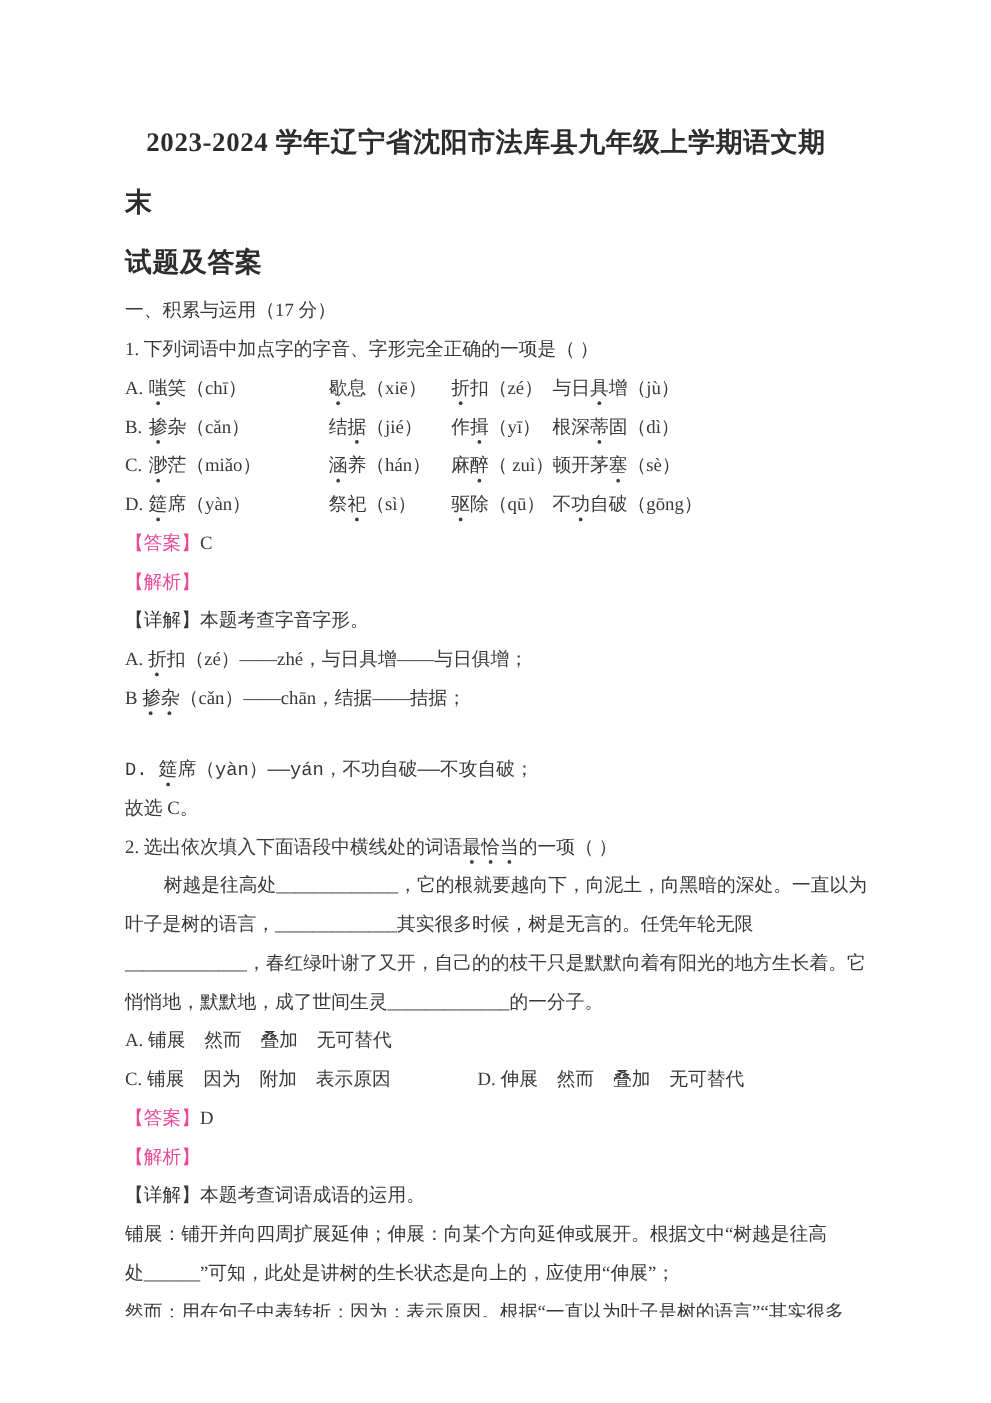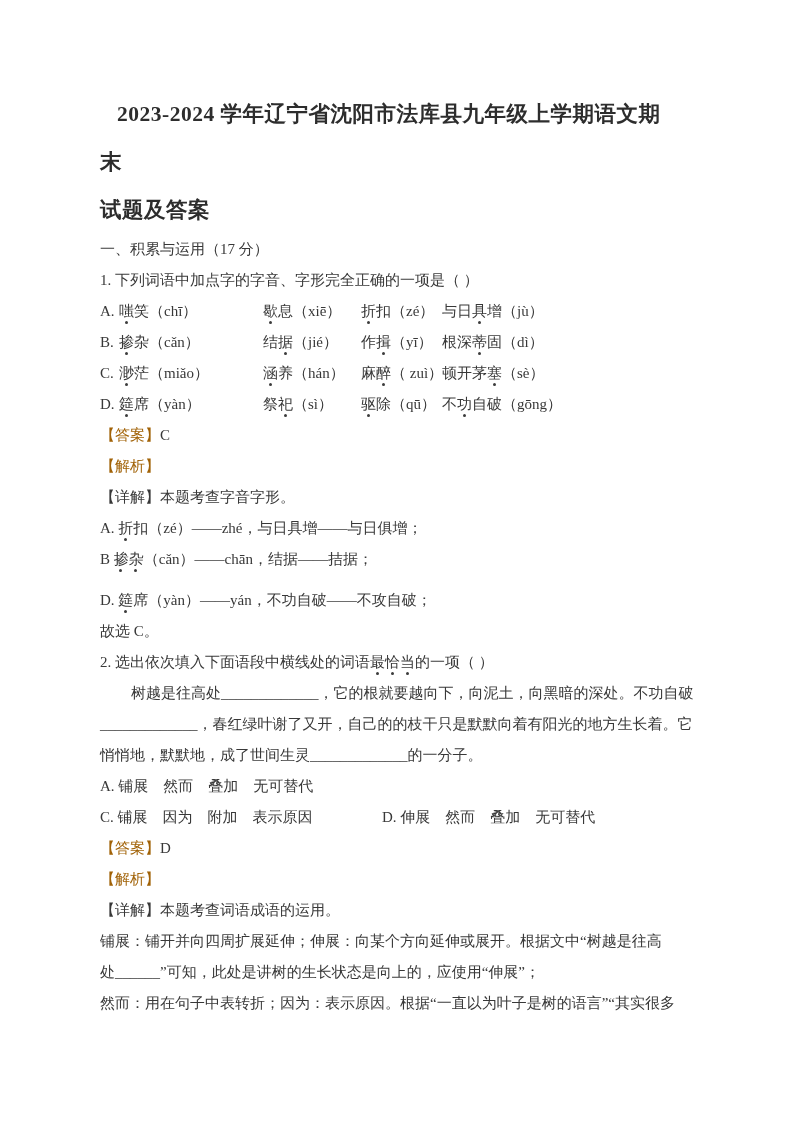--- a/index.html
+++ b/index.html
@@ -16,22 +16,22 @@
   h1.title {
     margin:0; font-size:21.5px; line-height:48px;
     font-weight:bold; color:#2d2d2d; letter-spacing:0.5px;
   }
   h1.title .tl1 { padding-left:17px; }
   .ln {
     margin:0; font-size:15px; line-height:31px;
     white-space:nowrap; color:#383838;
   }
   .indent { text-indent:31px; }
-  .tag-blue { color:#a16207; }
-  .gap-top { margin-top:10px; }
+  .tag-blue { color:#ec4899; }
+  .gap-top { margin-top:26px;font-family:Liberation Mono, monospace; }
   
   .optrow { display:flex; }
   .optrow .optlabel { width:19px; flex:none; }
   .optrow .oc1 { width:104px; flex:none; }
   .optrow .oc2 { width:98px;  flex:none;margin-left:40px; }
   .optrow .oc3 { width:81px;  flex:none; }
   .optrow .oc4 { flex:1; }
   
   .q2row { display:flex; }
   .q2row .q2l { width:282px; flex:none; }
@@ -88,21 +88,22 @@
   <p class="ln tag-blue">【解析】</p>
   <p class="ln"><span>【详解】</span><span>本题考查字音字形。</span></p>
 
   <p class="ln">A. <span class="dt">折</span>扣（zé）——zhé，与日具增——与日俱增；</p>
   <p class="ln">B <span class="dt">掺</span><span class="dt">杂</span>（cǎn）——chān，结据——拮据；</p>
   <p class="ln gap-top">D. <span class="dt">筵</span>席（yàn）——yán，不功自破——不攻自破；</p>
   <p class="ln">故选 C。</p>
 
   <p class="ln">2. 选出依次填入下面语段中横线处的词语<span class="dt">最</span><span class="dt">恰</span><span class="dt">当</span>的一项（    ）</p>
 
-  <p class="ln indent">树越是往高处_____________，它的根就要越向下，向泥土，向黑暗的深处。不功自破</p>
+  <p class="ln indent">树越是往高处_____________，它的根就要越向下，向泥土，向黑暗的深处。一直以为</p>
+  <p class="ln">叶子是树的语言，_____________其实很多时候，树是无言的。任凭年轮无限</p>
   <p class="ln">_____________，春红绿叶谢了又开，自己的的枝干只是默默向着有阳光的地方生长着。它</p>
   <p class="ln">悄悄地，默默地，成了世间生灵_____________的一分子。</p>
 
   <div class="q2row ln">
     <span class="q2l">A. 铺展　然而　叠加　无可替代</span>
   </div>
   <div class="q2row ln">
     <span class="q2l">C. 铺展　因为　附加　表示原因</span>
     <span class="q2r">D. 伸展　然而　叠加　无可替代</span>
   </div>

